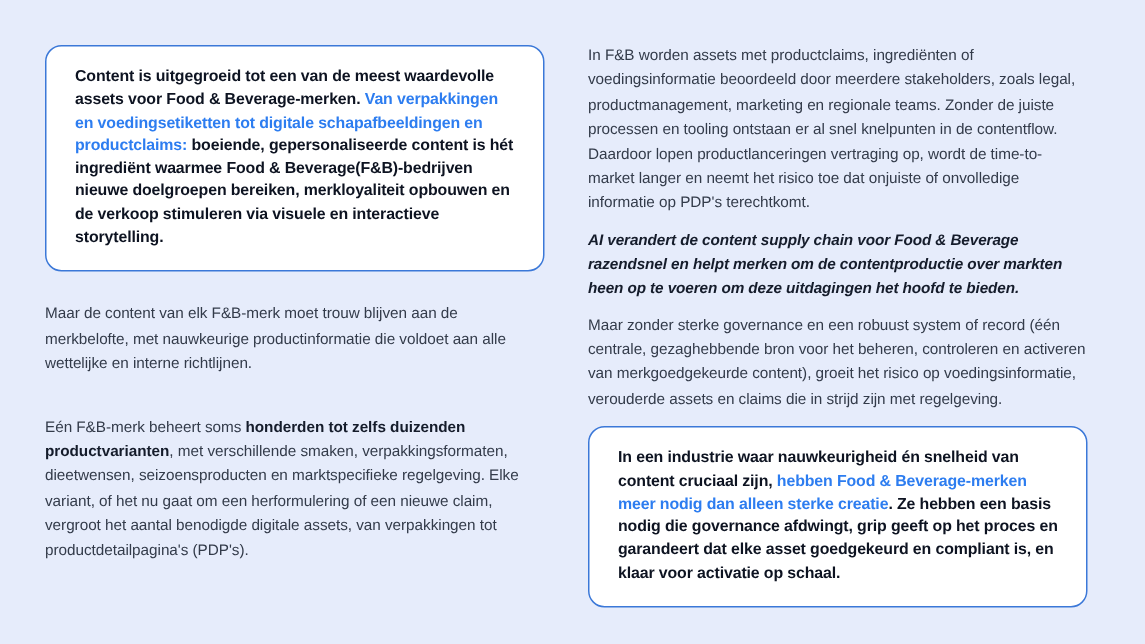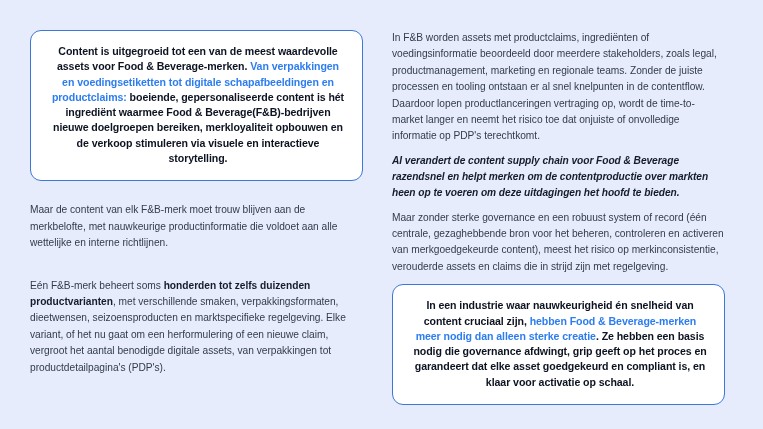--- a/index.html
+++ b/index.html
@@ -40,21 +40,20 @@
     box-sizing: border-box;
     padding: 13px 16px 14px 19px;
   }
   .callout-text {
     margin: 0;
     font-size: 10.6px;
     line-height: 15.3px;
     font-weight: bold;
     color: #0d1321;
     letter-spacing: -0.08px;
-    text-align: center;
   }
   .accent {
     color: #2d7df0;
   }
 
   
   .para {
     margin: 0;
     font-size: 10.2px;
     line-height: 16.4px;
@@ -103,21 +102,21 @@
   <div class="column">
 
     <p class="para">In F&amp;B worden assets met productclaims, ingrediënten of voedingsinformatie beoordeeld door meerdere stakeholders, zoals legal, productmanagement, marketing en regionale teams. Zonder de juiste processen en tooling ontstaan er al snel knelpunten in de contentflow. Daardoor lopen productlanceringen vertraging op, wordt de time-to-market langer en neemt het risico toe dat onjuiste of onvolledige informatie op PDP's terechtkomt.</p>
 
     <div class="gap-para"></div>
 
     <p class="para strong-para">AI verandert de content supply chain voor Food &amp; Beverage razendsnel en helpt merken om de contentproductie over markten heen op te voeren om deze uitdagingen het hoofd te bieden.</p>
 
     <div class="gap-para"></div>
 
-    <p class="para">Maar zonder sterke governance en een robuust system of record (één centrale, gezaghebbende bron voor het beheren, controleren en activeren van merkgoedgekeurde content), meest het risico op merkinconsistentie, verouderde assets en claims die in strijd zijn met regelgeving.</p>
+    <p class="para">Maar zonder sterke governance en een robuust system of record (één centrale, gezaghebbende bron voor het beheren, controleren en activeren van merkgoedgekeurde content), groeit het risico op voedingsinformatie, verouderde assets en claims die in strijd zijn met regelgeving.</p>
 
     <div class="gap-before-callout"></div>
 
     <div class="callout">
       <p class="callout-text"><span>In een industrie waar nauwkeurigheid én snelheid van content cruciaal zijn, </span><span class="accent">hebben Food &amp; Beverage-merken meer nodig dan alleen sterke creatie</span><span>. Ze hebben een basis nodig die governance afdwingt, grip geeft op het proces en garandeert dat elke asset goedgekeurd en compliant is, en klaar voor activatie op schaal.</span></p>
     </div>
 
   </div>
 
 </div>

